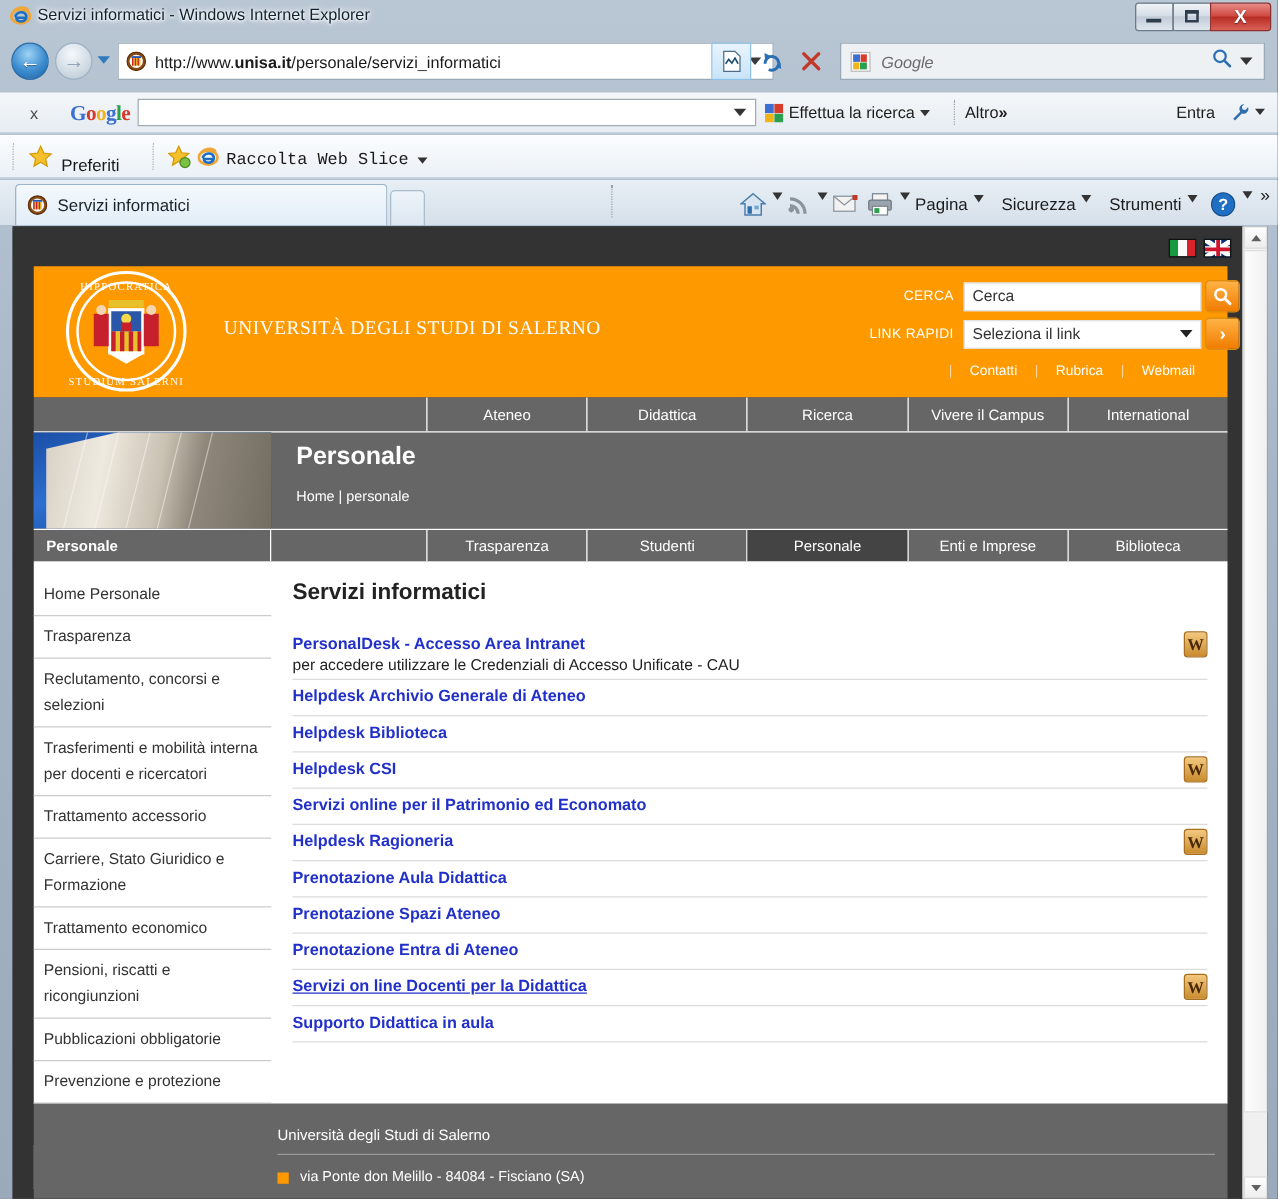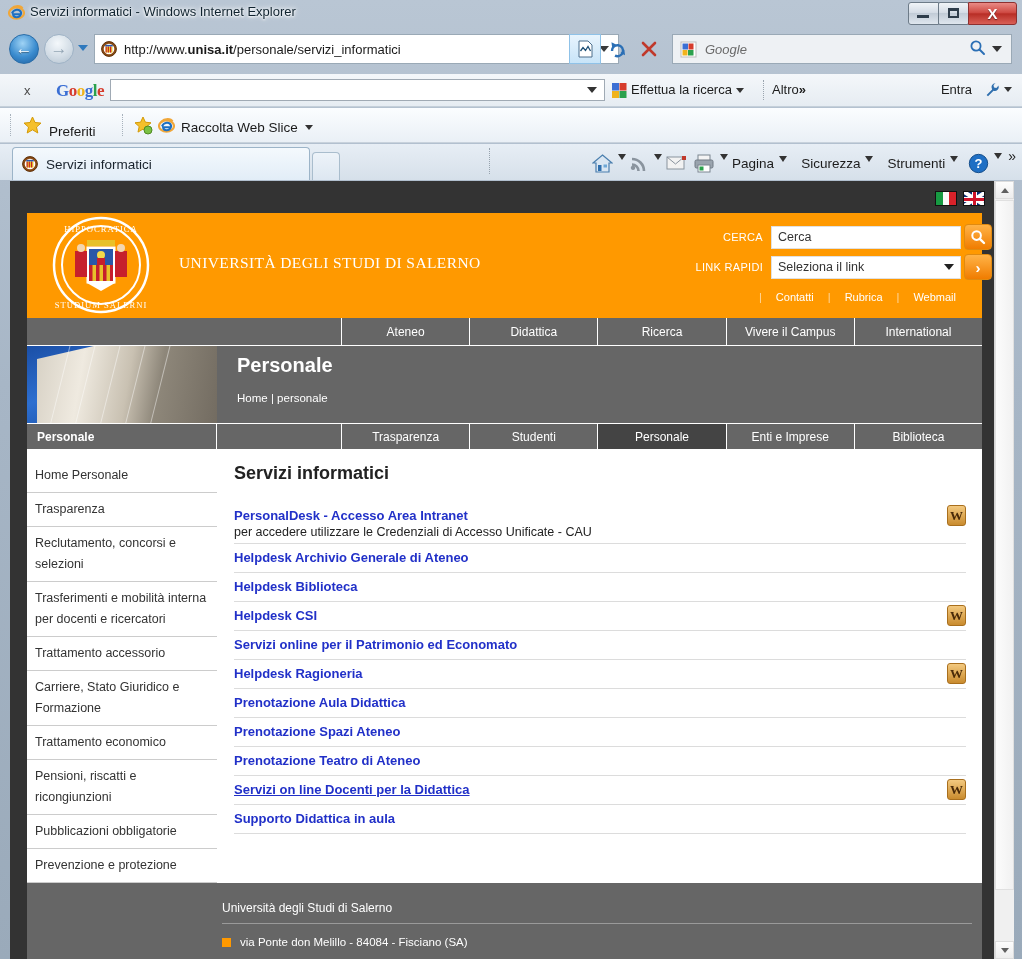--- a/index.html
+++ b/index.html
@@ -101,21 +101,21 @@
   #gentra{position:absolute;right:50px;top:8px;font-size:13px;color:#1c1c1c;}
   #gwrench{position:absolute;right:22px;top:8px;}
   #gwrenchdrop{position:absolute;right:10px;top:13px;width:0;height:0;border-left:4px solid transparent;border-right:4px solid transparent;border-top:5px solid #333;}
 
   
   #favbar{position:absolute;left:0;top:108px;width:1022px;height:35px;background:linear-gradient(to bottom,#fbfdff,#eaf0f6);border-bottom:1px solid #c8d2dc;box-sizing:border-box;}
   #favbar .fgrip{position:absolute;left:10px;top:6px;width:2px;height:22px;border-left:1px dotted #a7b2bc;}
   #fav-preferiti{position:absolute;left:23px;top:8px;display:flex;align-items:flex-end;}
   #fav-preferiti .lbl{margin-left:7px;font-size:13.5px;color:#1a1a1a;}
   #favsep{position:absolute;left:122px;top:6px;width:2px;height:22px;border-left:1px dotted #a7b2bc;}
-  #fav-webslice{position:absolute;left:134px;top:8px;display:flex;align-items:center;}
+  #fav-webslice{position:absolute;left:134px;top:8px;display:flex;align-items:center;font-family:Liberation Mono, monospace;}
   #fav-webslice .lbl{margin-left:6px;font-size:13.5px;color:#1a1a1a;}
   #fav-webslice .wdrop{display:inline-block;width:0;height:0;border-left:4px solid transparent;border-right:4px solid transparent;border-top:5px solid #333;margin-left:7px;}
 
   
   #tabrow{position:absolute;left:0;top:144px;width:1022px;height:36px;background:linear-gradient(to bottom,#e7eef5,#d6e0ea);}
   #tab1{
     position:absolute;left:12px;top:3px;width:298px;height:33px;
     background:linear-gradient(to bottom,#f4f9fd,#e2edf7);
     border:1px solid #9cb4c8;border-bottom:none;border-radius:4px 4px 0 0;box-sizing:border-box;
     display:flex;align-items:center;
@@ -627,21 +627,21 @@
 
             <div class="clink-row">
               <a class="clink">Prenotazione Aula Didattica</a>
             </div>
 
             <div class="clink-row">
               <a class="clink">Prenotazione Spazi Ateneo</a>
             </div>
 
             <div class="clink-row">
-              <a class="clink">Prenotazione Teatro di Ateneo</a>
+              <a class="clink">Prenotazione Entra di Ateneo</a>
             </div>
 
             <div class="clink-row">
               <a class="clink underline">Servizi on line Docenti per la Didattica</a>
               <span class="wicon">W</span>
             </div>
 
             <div class="clink-row">
               <a class="clink">Supporto Didattica in aula</a>
             </div>

